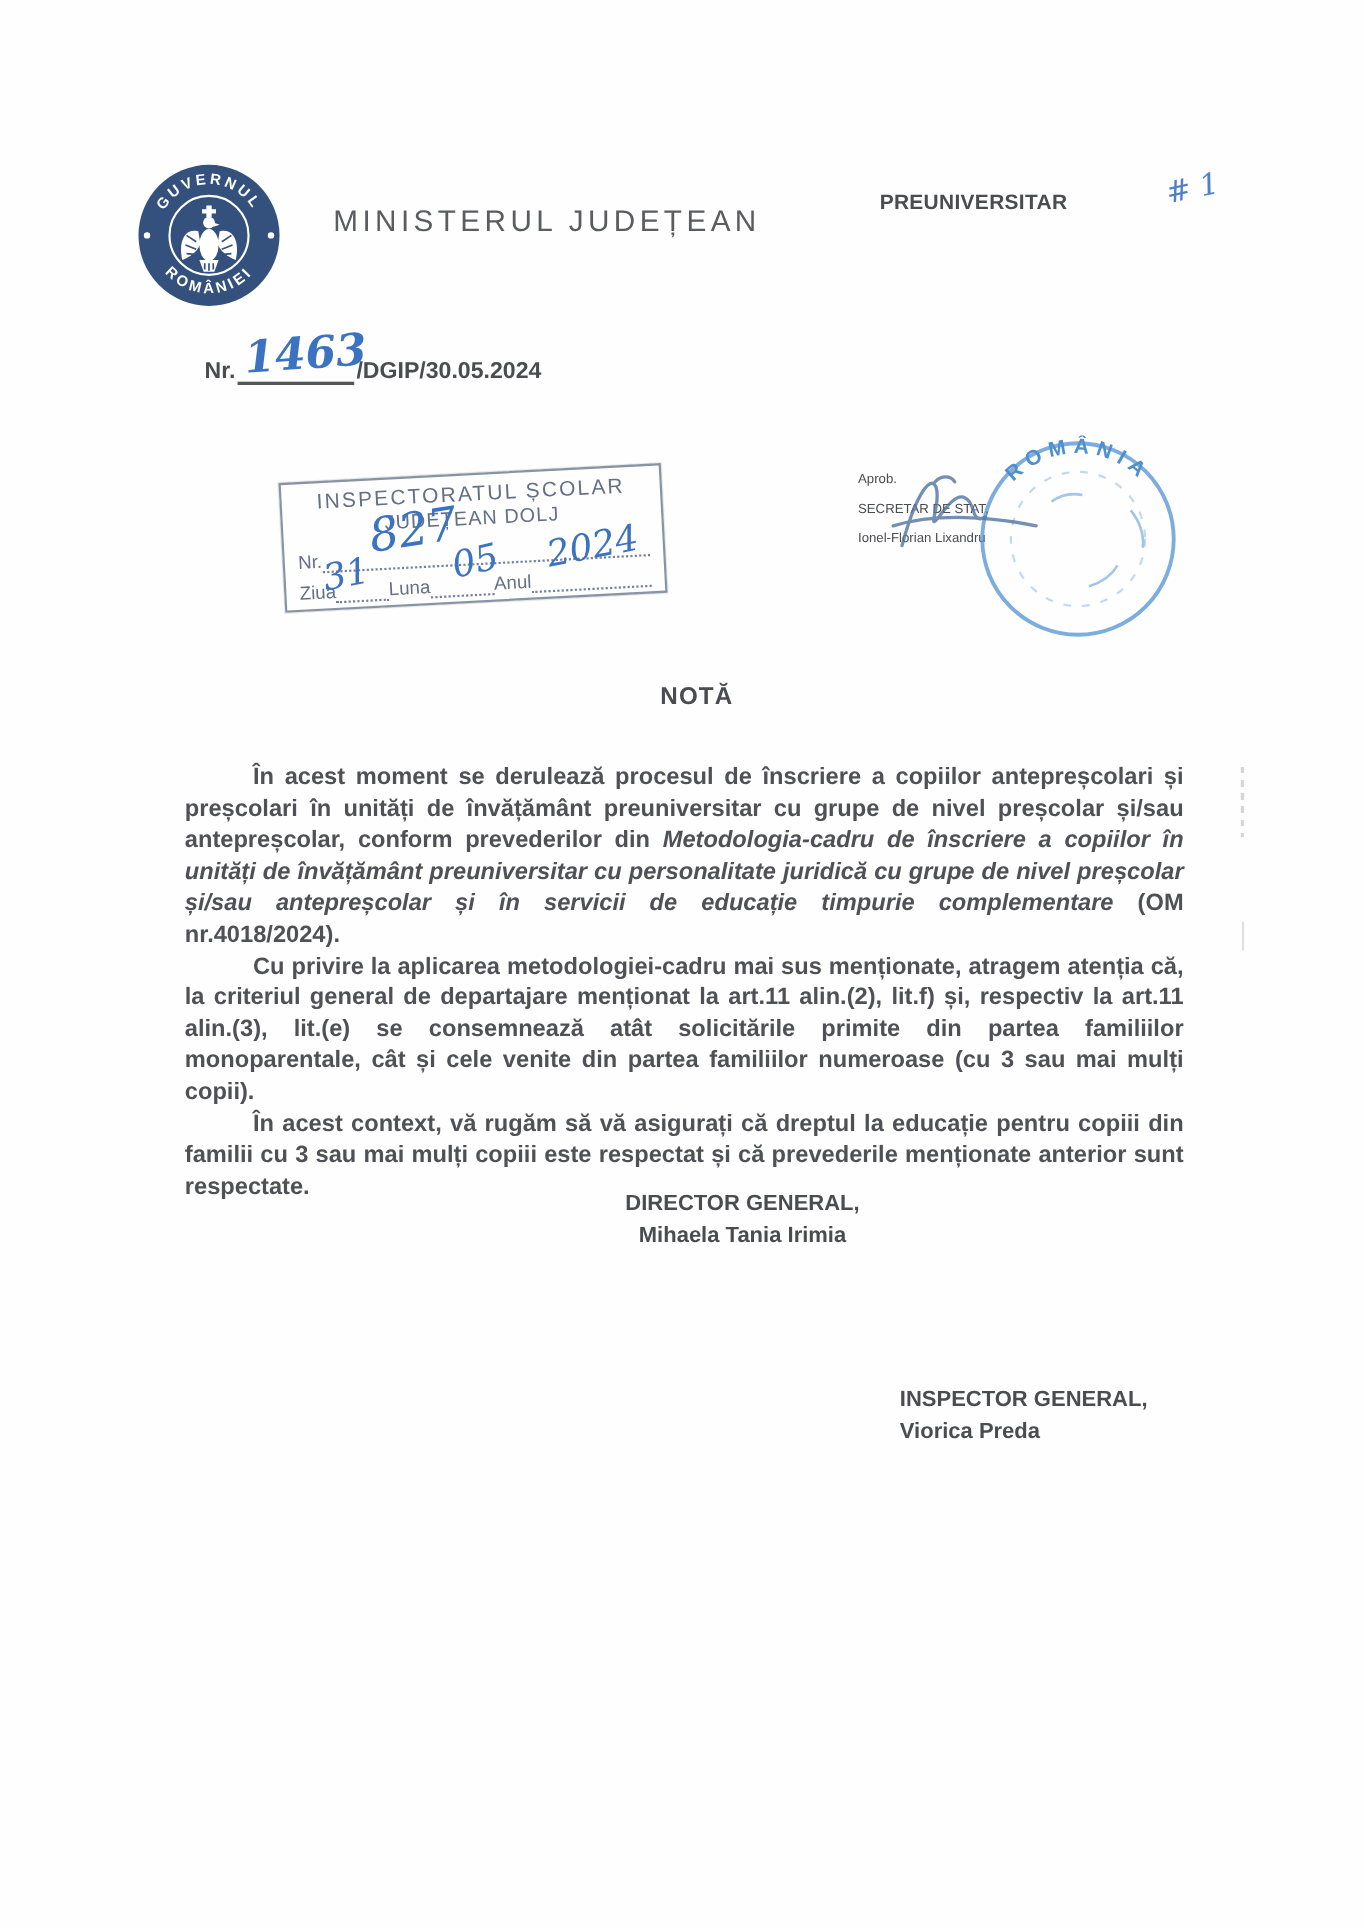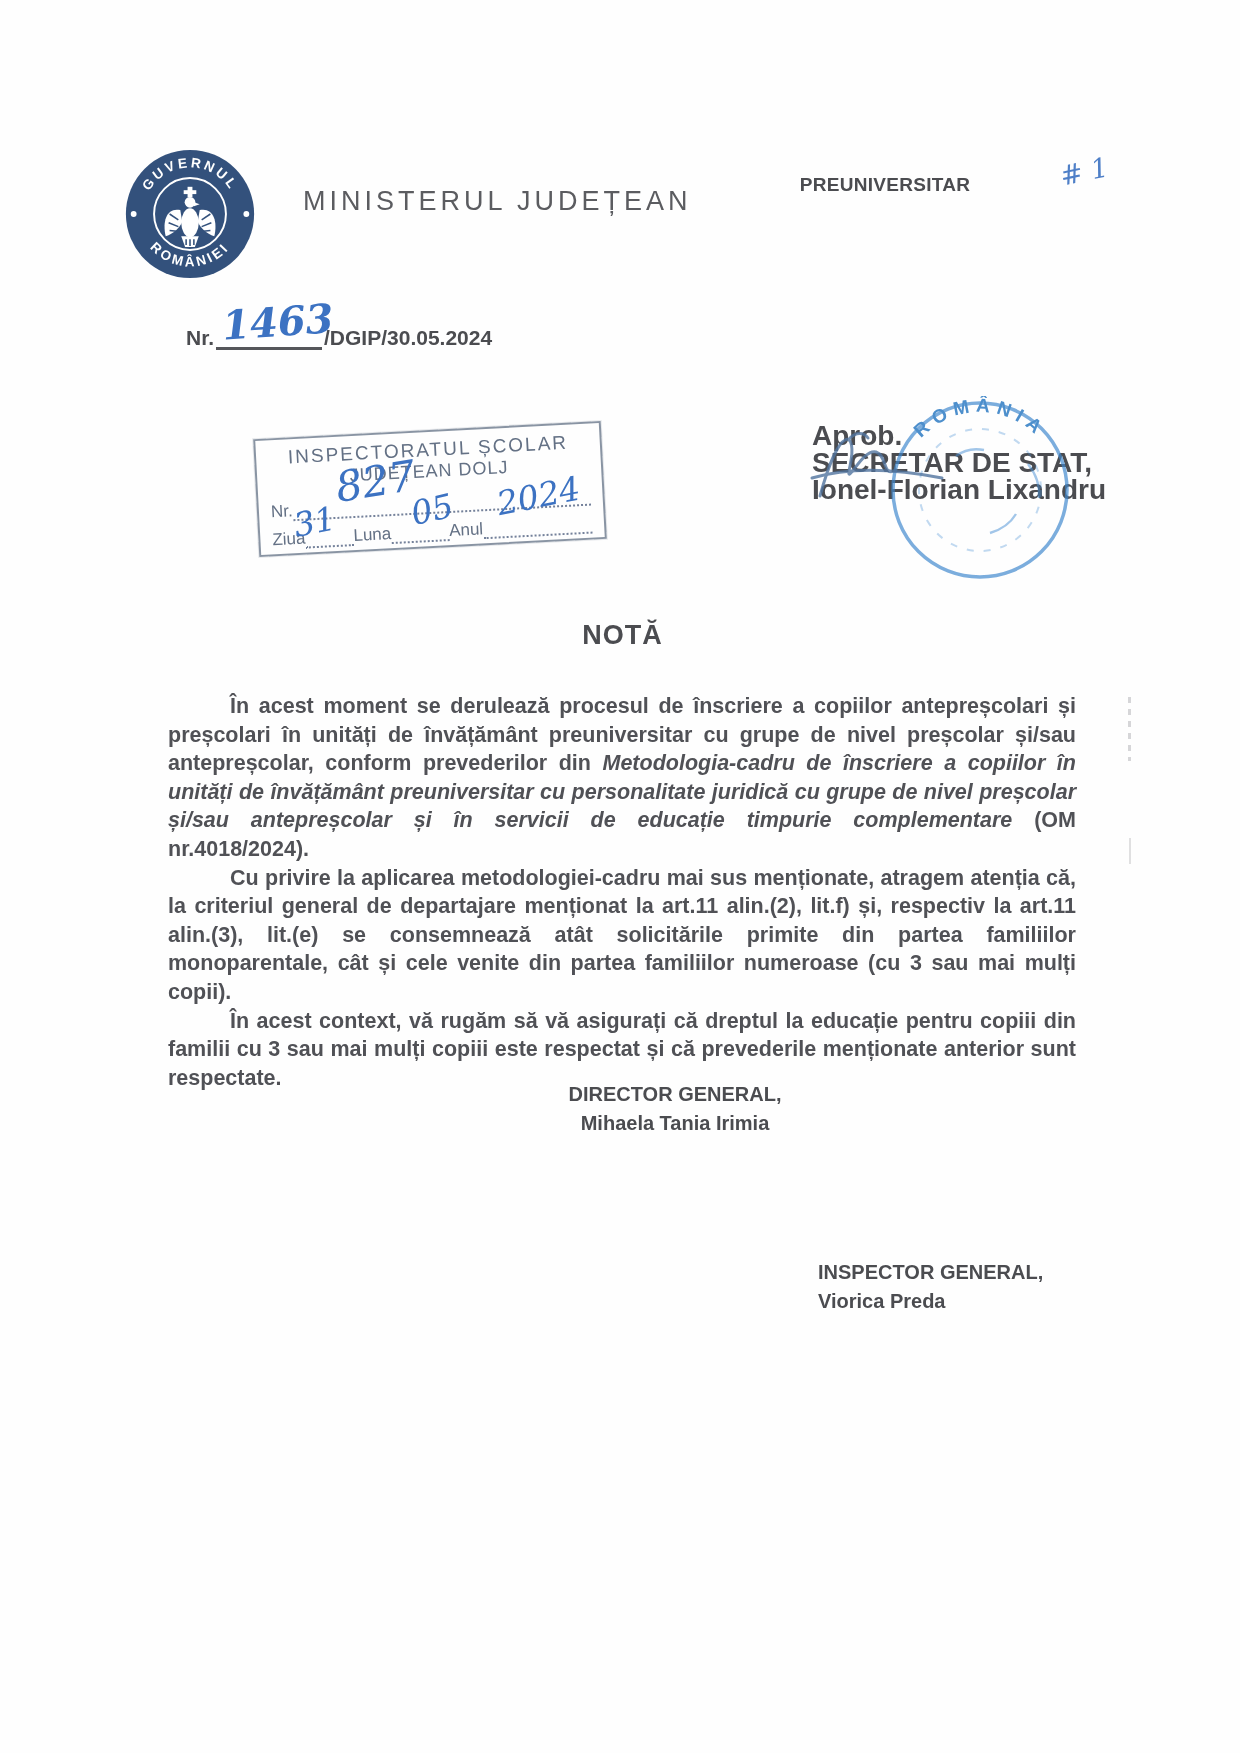--- a/index.html
+++ b/index.html
@@ -63,29 +63,29 @@
   .lead-60 { width:48px; } .lead-70 { width:58px; }
   .stamp-hw { position:absolute; white-space:nowrap; }
   .hw-827  { left:78px;  top:22px; font-size:42px; transform:rotate(-6deg); }
   .hw-31   { left:34px;  top:64px; font-size:33px; transform:rotate(-8deg); }
   .hw-05   { left:152px; top:58px; font-size:33px; transform:rotate(-10deg); }
   .hw-2024 { left:238px; top:50px; font-size:33px; transform:rotate(-8deg); }
 
   
   .approval {
     position:absolute; left:780px; top:422px;
-    font-size:28px; font-weight:bold; line-height:27px; color:#4b4c50;margin-left:32px;
+    font-size:12px; font-weight:normal; line-height:27px; color:#4b4c50;
   }
   .round-stamp { position:absolute; left:860px; top:396px; width:236px; height:190px; pointer-events:none; }
   .signature   { position:absolute; left:792px; top:404px; width:180px; height:115px; pointer-events:none; }
 
   
   .note-title {
-    position:absolute; left:170px; top:620px; width:905px;
-    text-align:center; font-size:27px; font-weight:bold;
+    position:absolute; left:181px; top:620px; width:905px;
+    text-align:center; font-size:22px; font-weight:bold;
     letter-spacing:1px; color:#4b4c50;
   }
   .body-text {
     position:absolute; left:168px; top:692px; width:908px;
     font-size:21.5px; line-height:28.6px; font-weight:bold;
     text-align:justify; color:#505156;
   }
   .body-text p { text-indent:62px; }
   .body-text .it { font-style:italic; }
 

